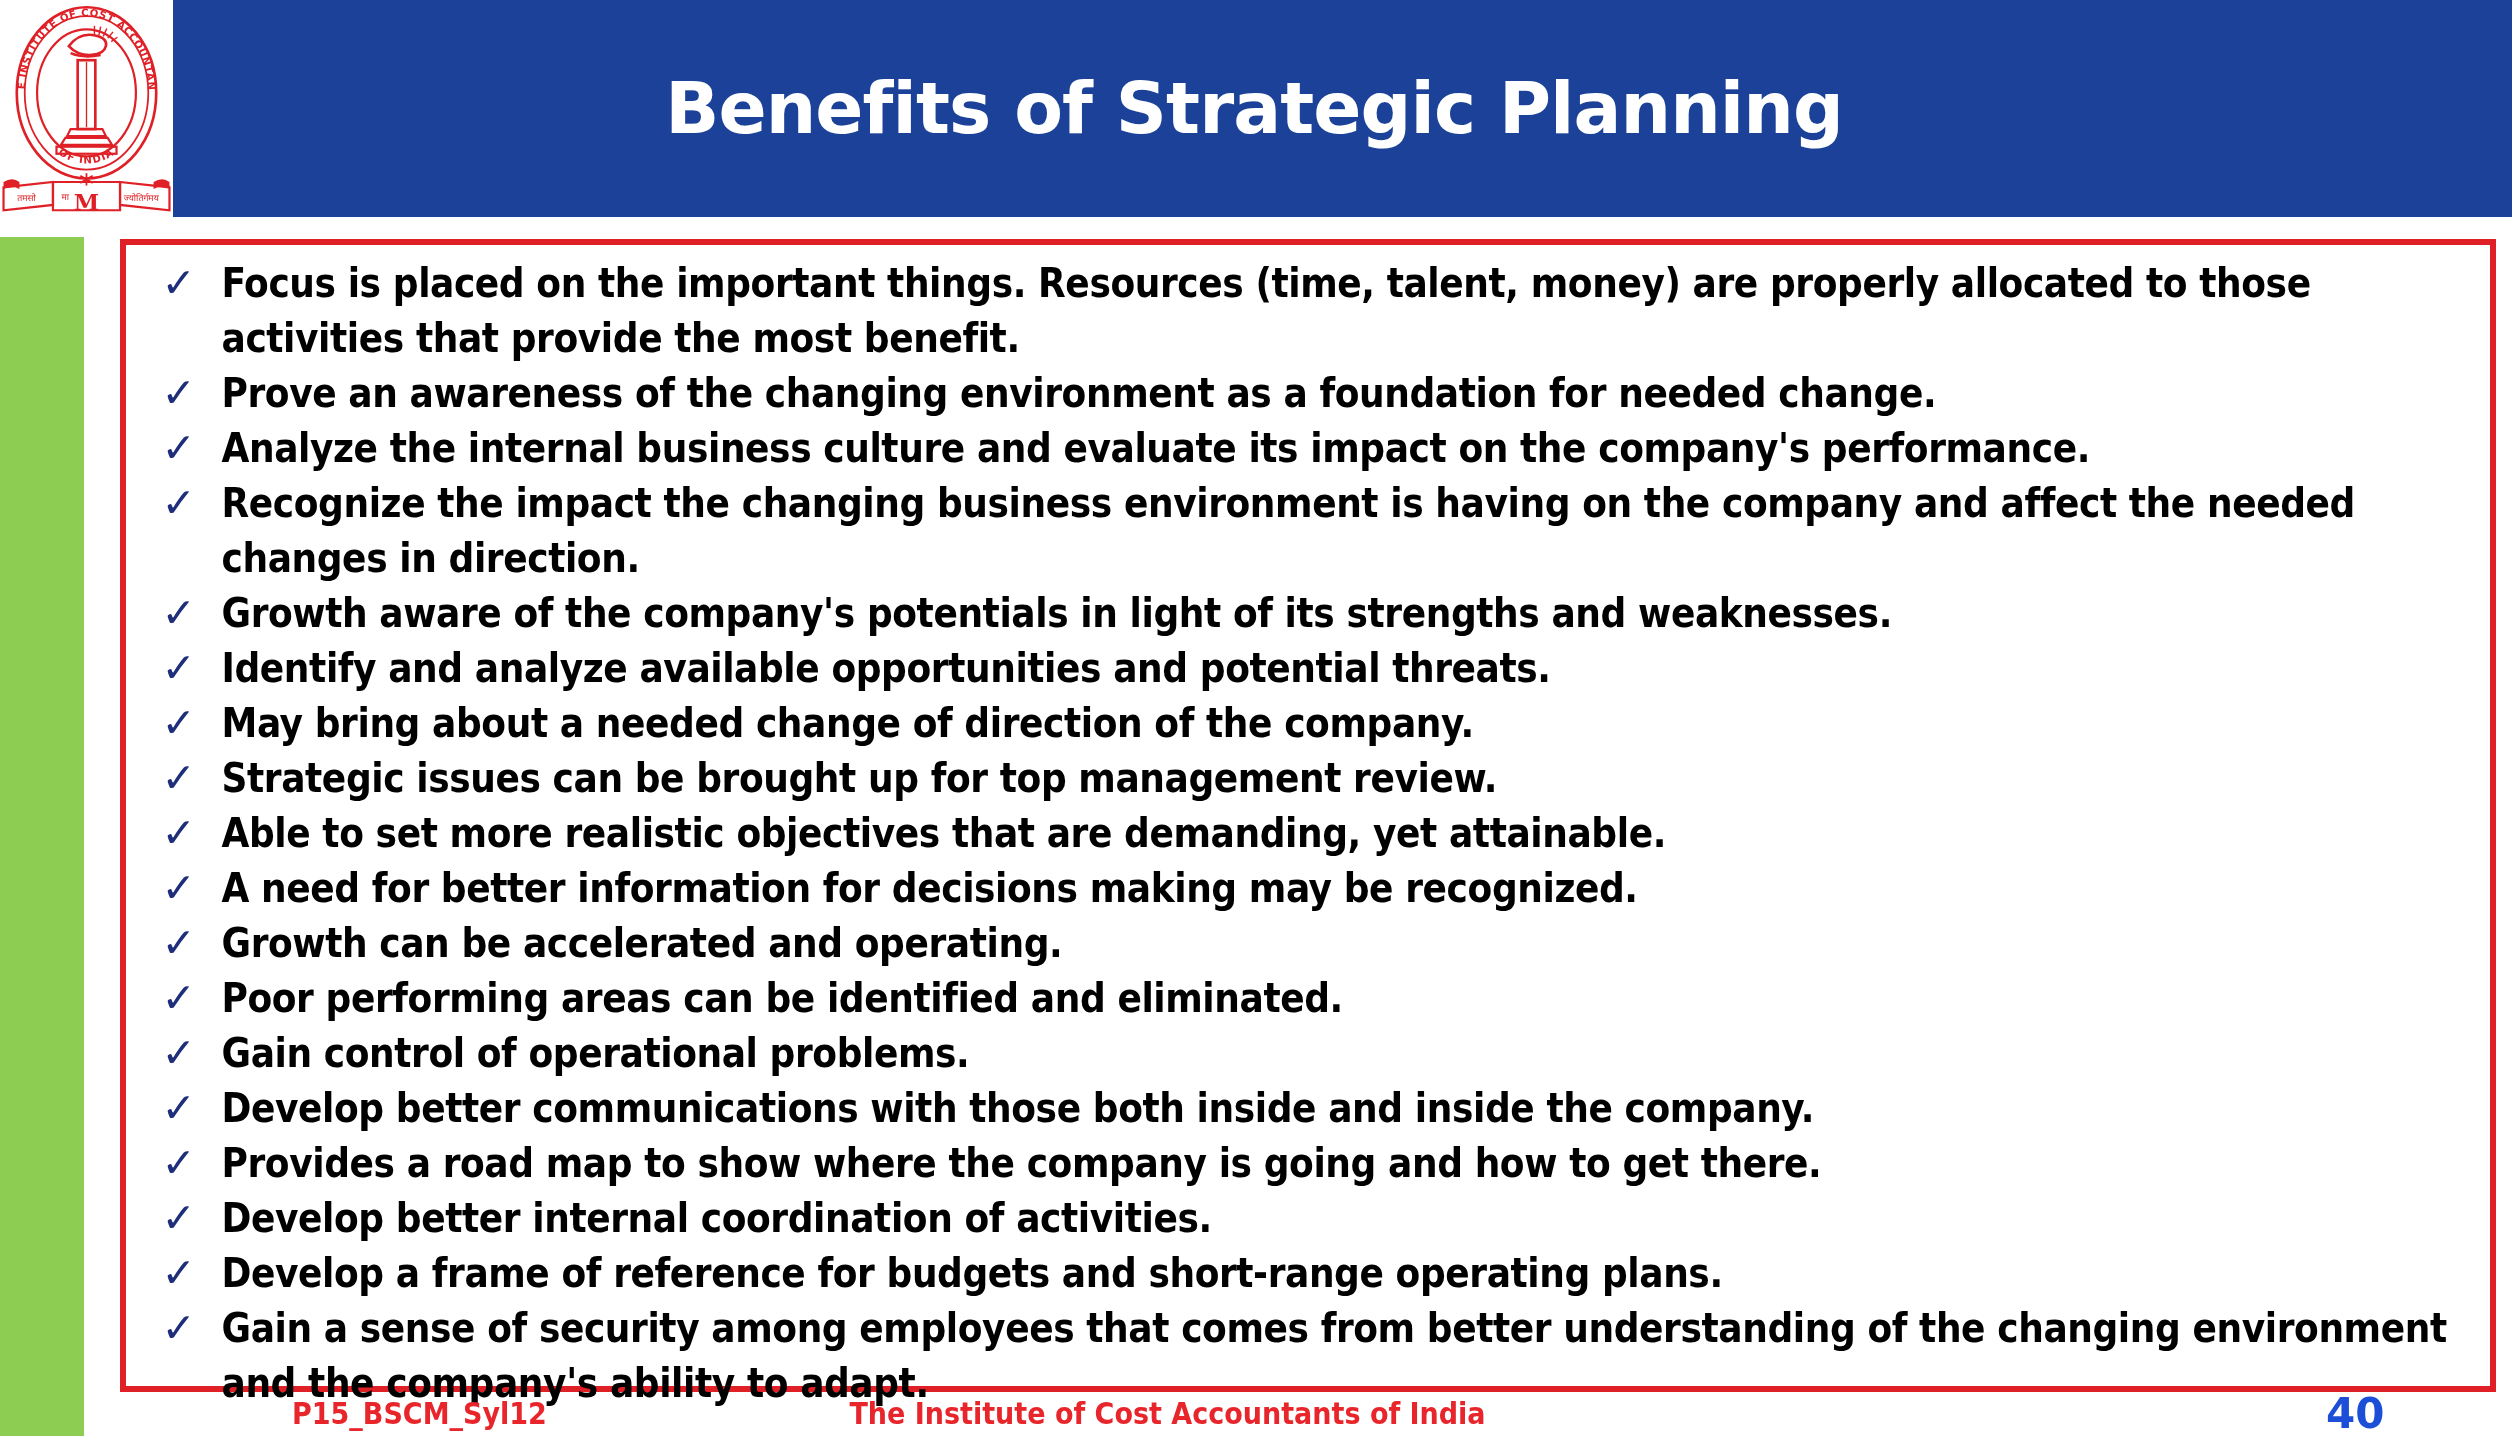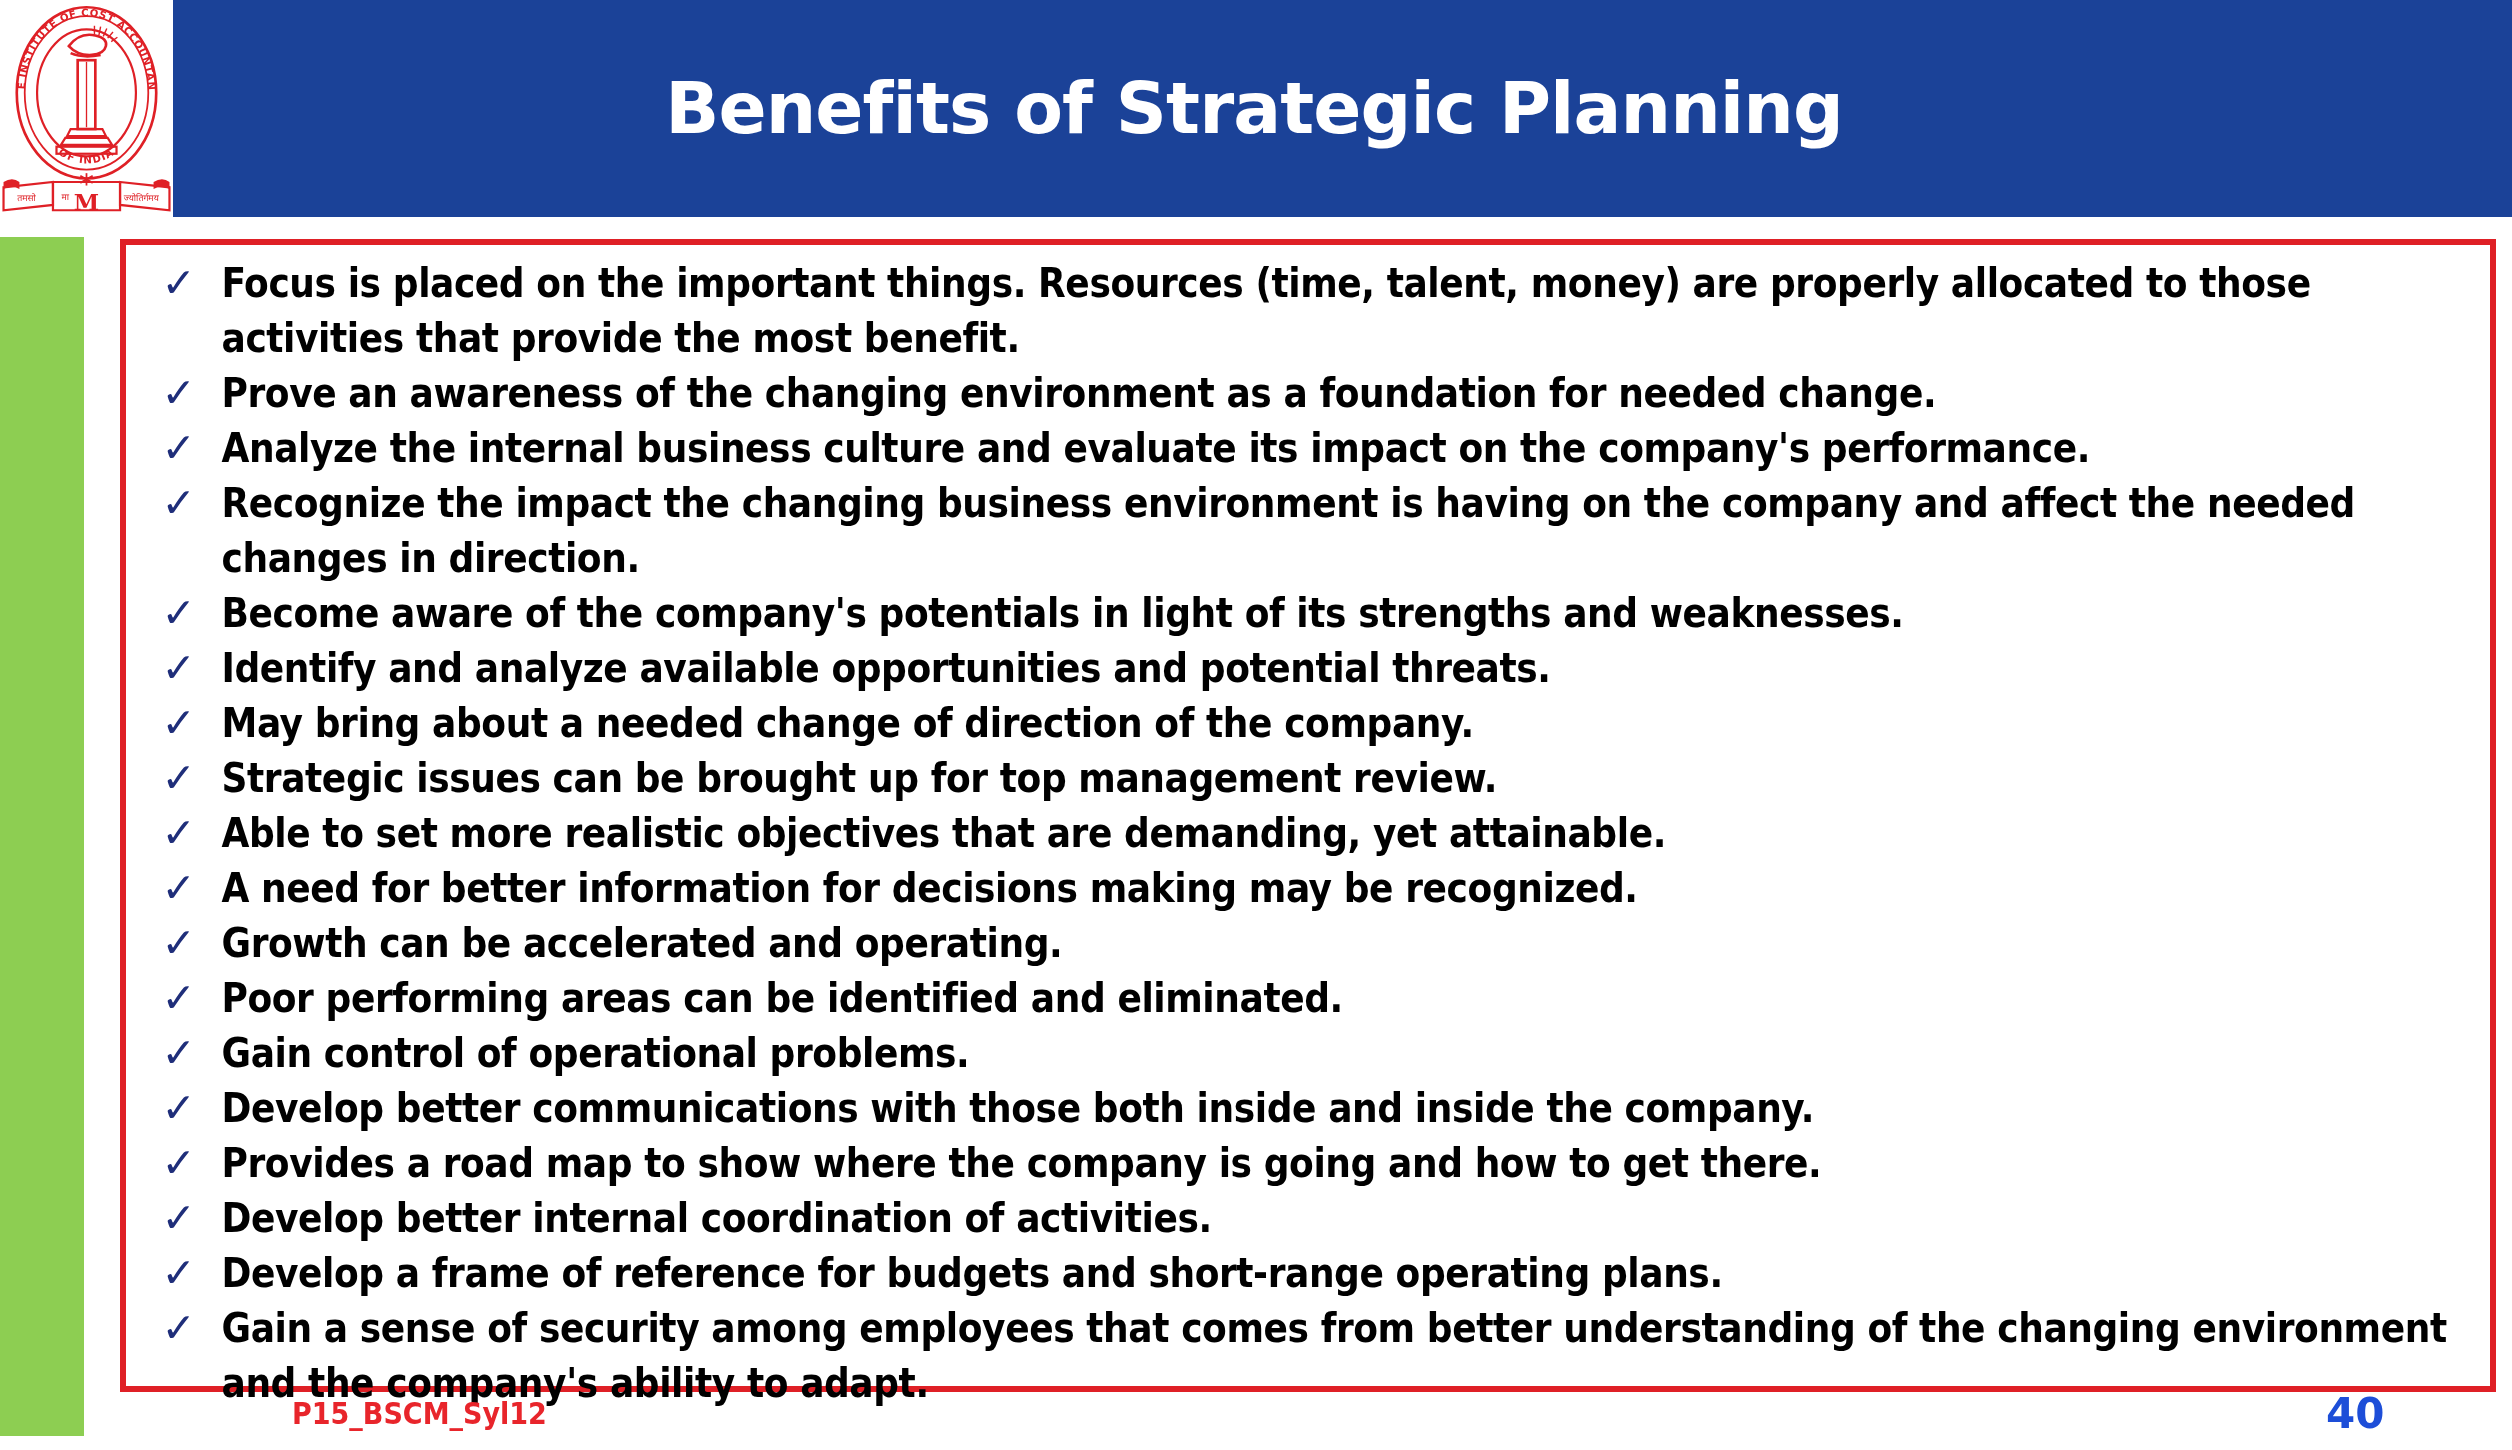--- a/index.html
+++ b/index.html
@@ -218,21 +218,21 @@
       <div class="bullet-row">
         <div class="bullet-check">✓</div>
         <div class="bullet-text">Analyze the internal business culture and evaluate its impact on the company's performance.</div>
       </div>
       <div class="bullet-row">
         <div class="bullet-check">✓</div>
         <div class="bullet-text">Recognize the impact the changing business environment is having on the company and affect the needed changes in direction.</div>
       </div>
       <div class="bullet-row">
         <div class="bullet-check">✓</div>
-        <div class="bullet-text">Become aware of the company's potentials in light of its strengths and weaknesses.</div>
+        <div class="bullet-text">Growth aware of the company's potentials in light of its strengths and weaknesses.</div>
       </div>
       <div class="bullet-row">
         <div class="bullet-check">✓</div>
         <div class="bullet-text">Identify and analyze available opportunities and potential threats.</div>
       </div>
       <div class="bullet-row">
         <div class="bullet-check">✓</div>
         <div class="bullet-text">May bring about a needed change of direction of the company.</div>
       </div>
       <div class="bullet-row">
@@ -277,15 +277,16 @@
       </div>
       <div class="bullet-row">
         <div class="bullet-check">✓</div>
         <div class="bullet-text">Gain a sense of security among employees that comes from better understanding of the changing environment and the company's ability to adapt.</div>
       </div>
     </div>
 </div>
 
 <div id="footer">
   <div id="footer-code">P15_BSCM_Syl12</div>
+  <div id="footer-institute">The Institute of Cost Accountants of India</div>
   <div id="footer-page">40</div>
 </div>
 
 
 </body></html>

